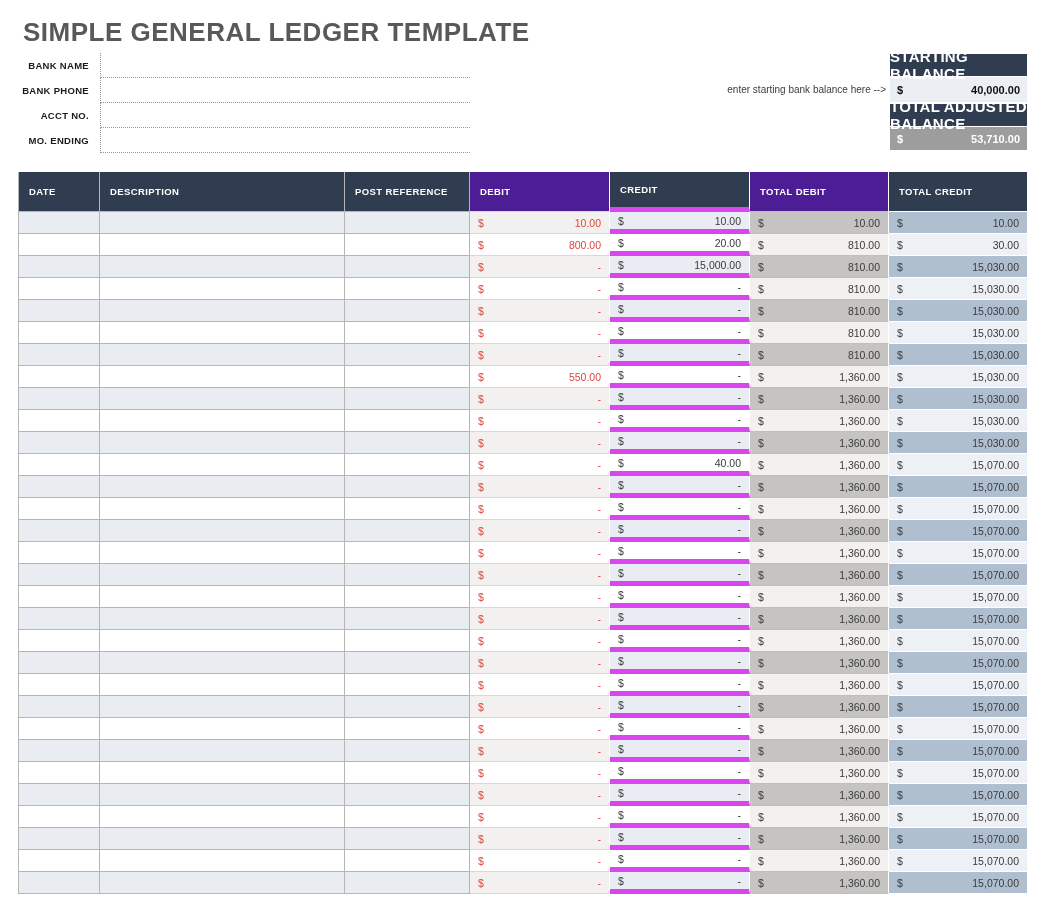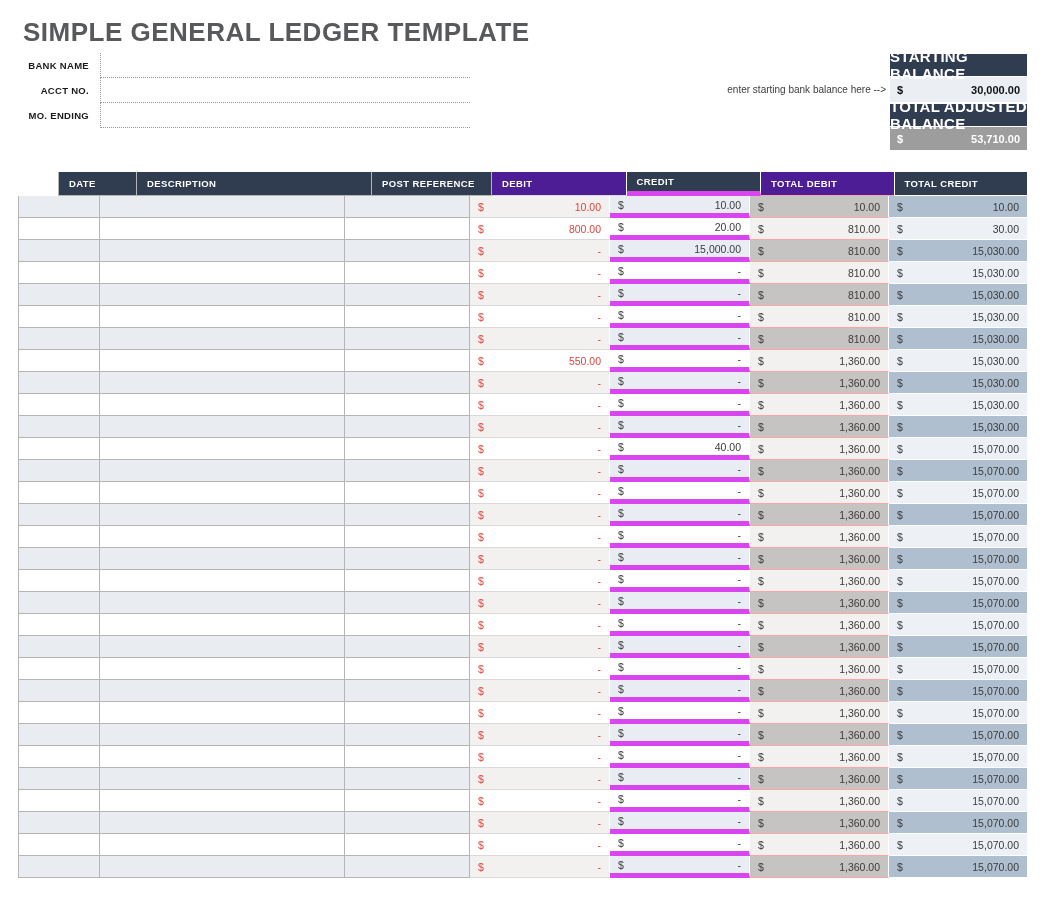--- a/index.html
+++ b/index.html
@@ -24,21 +24,21 @@
   .bal-header { height:22px; background:#303c4f; color:#fff; font-size:15px; font-weight:bold;
                 letter-spacing:0.3px; display:flex; align-items:center; justify-content:center;
                 margin-bottom:1px; }
   .bal-value { height:25px; display:flex; align-items:center; justify-content:space-between;
                padding:0 7px; font-size:11px; font-weight:bold; margin-bottom:2px; }
   .bal-value.light { background:#ebeef3; color:#111; }
   .bal-value.gray { background:#9d9d9d; color:#fff; height:23px; }
 
   
   .table { position:absolute; left:18px; top:172px; width:1009px; }
-  .thead { display:flex; height:24px;margin-left:40px; }
+  .thead { display:flex; height:40px; }
   .th { display:flex; align-items:center; padding-left:10px; color:#fff; font-size:9.5px;
         font-weight:bold; letter-spacing:0.4px; background:#303c4f;
         border-right:1px solid #fff; border-bottom:1px solid #fff; }
   .th.gray { background:#4c1d95; }
   .th:last-child { border-right:none; }
 
   .row { display:flex; height:22px; }
   .cell { height:22px; }
   .c-date   { width:82px; }
   .c-desc   { width:245px; }
@@ -77,36 +77,40 @@
 <div class="page">
 
   <div class="title">SIMPLE GENERAL LEDGER TEMPLATE</div>
 
   <div class="form">
     <div class="form-row">
       <div class="form-label">BANK NAME</div>
       <div class="form-field"></div>
     </div>
     <div class="form-row">
+      <div class="form-label">BANK PHONE</div>
+      <div class="form-field"></div>
+    </div>
+    <div class="form-row">
       <div class="form-label">ACCT NO.</div>
       <div class="form-field"></div>
     </div>
     <div class="form-row">
       <div class="form-label">MO. ENDING</div>
       <div class="form-field"></div>
     </div>
   </div>
 
   <div class="hint">enter starting bank balance here --&gt;</div>
 
   <div class="balpanel">
     <div class="bal-header">STARTING BALANCE</div>
     <div class="bal-value light">
       <span>$</span>
-      <span>30,000.00</span>
+      <span>40,000.00</span>
     </div>
     <div class="bal-header">TOTAL ADJUSTED BALANCE</div>
     <div class="bal-value gray">
       <span>$</span>
       <span>53,710.00</span>
     </div>
   </div>
 
   <div class="table">
     <div class="thead">

